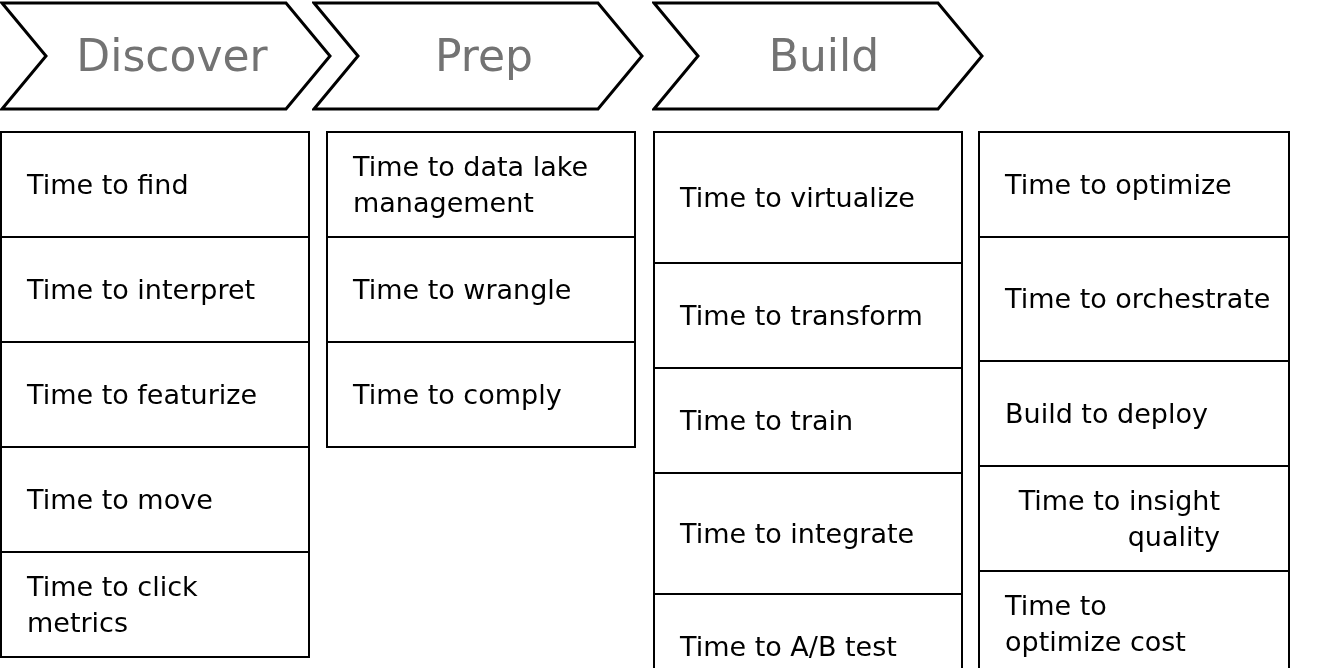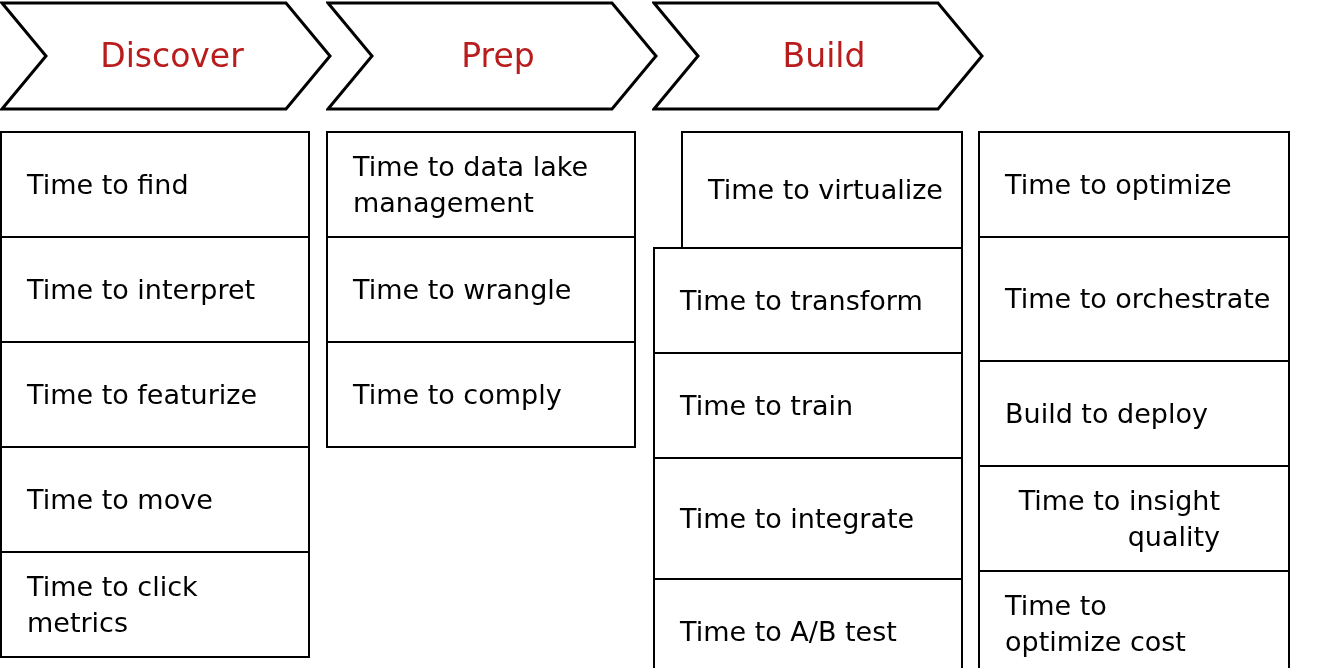--- a/index.html
+++ b/index.html
@@ -48,25 +48,25 @@
   }
   .chevron-label {
     position: absolute;
     left: 44px;
     top: 0;
     width: 256px;
     height: 112px;
     display: flex;
     align-items: center;
     justify-content: center;
-    font-size: 33px;
+    font-size: 44px;
     line-height: 1.1;
     letter-spacing: 0px;
     white-space: nowrap;
-    color: #b91c1c;
+    color: #737373;
   }
 
   
   #columns {
     position: absolute;
     left: 0;
     top: 0;
     width: 1332px;
     height: 668px;
   }
@@ -101,21 +101,21 @@
 
   <div id="chevron-band">
 
     <div class="chevron" style="left:0px;">
       <svg viewBox="0 0 332 112" xmlns="http://www.w3.org/2000/svg">
         <polygon class="chev-shape" points="2,3 286,3 330,56 286,109 2,109 46,56"></polygon>
       </svg>
       <div class="chevron-label">Discover</div>
     </div>
 
-    <div class="chevron" style="left:326px;">
+    <div class="chevron" style="left:312px;">
       <svg viewBox="0 0 332 112" xmlns="http://www.w3.org/2000/svg">
         <polygon class="chev-shape" points="2,3 286,3 330,56 286,109 2,109 46,56"></polygon>
       </svg>
       <div class="chevron-label">Prep</div>
     </div>
 
     <div class="chevron" style="left:652px;">
       <svg viewBox="0 0 332 112" xmlns="http://www.w3.org/2000/svg">
         <polygon class="chev-shape" points="2,3 286,3 330,56 286,109 2,109 46,56"></polygon>
       </svg>
@@ -151,21 +151,21 @@
       </div>
       <div class="metric-cell" style="height:107px;">
         <span class="metric-label">Time to move</span>
       </div>
       <div class="metric-cell" style="height:107px;">
         <span class="metric-label">Time to click metrics</span>
       </div>
     </div>
 
     <div class="metric-column" style="left:653px; width:310px;">
-      <div class="metric-cell" style="height:118px;margin-left:28px;">
+      <div class="metric-cell" style="height:133px;">
         <span class="metric-label">Time to virtualize</span>
       </div>
       <div class="metric-cell" style="height:107px;">
         <span class="metric-label">Time to transform</span>
       </div>
       <div class="metric-cell" style="height:107px;">
         <span class="metric-label">Time to train</span>
       </div>
       <div class="metric-cell" style="height:123px;">
         <span class="metric-label">Time to integrate</span>

